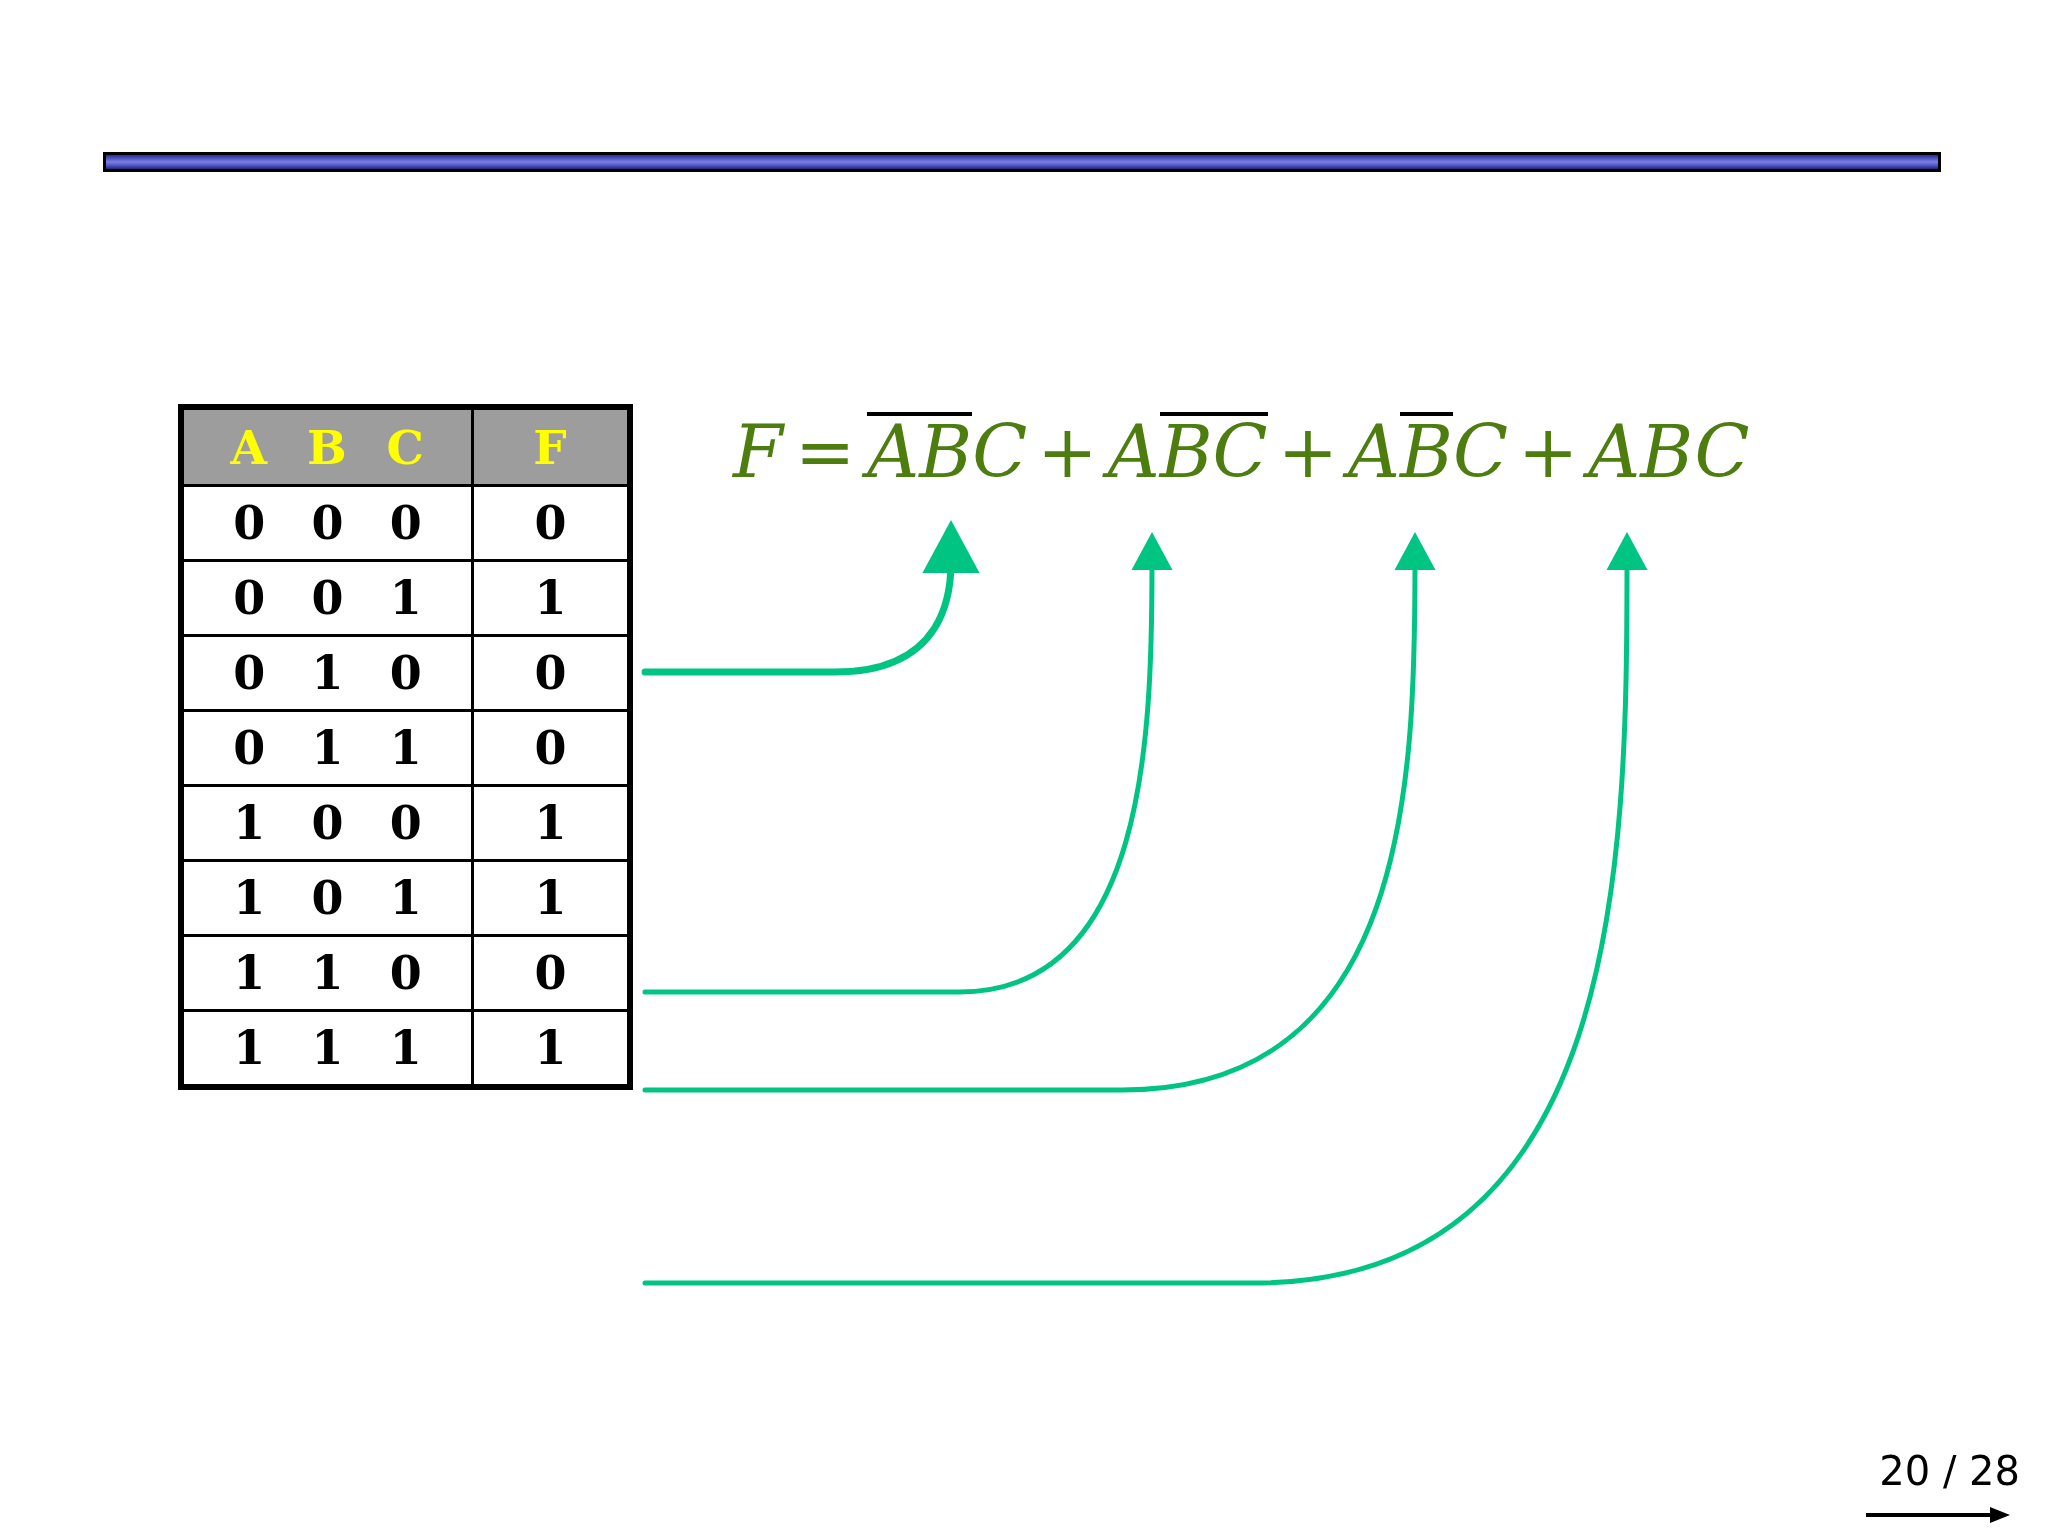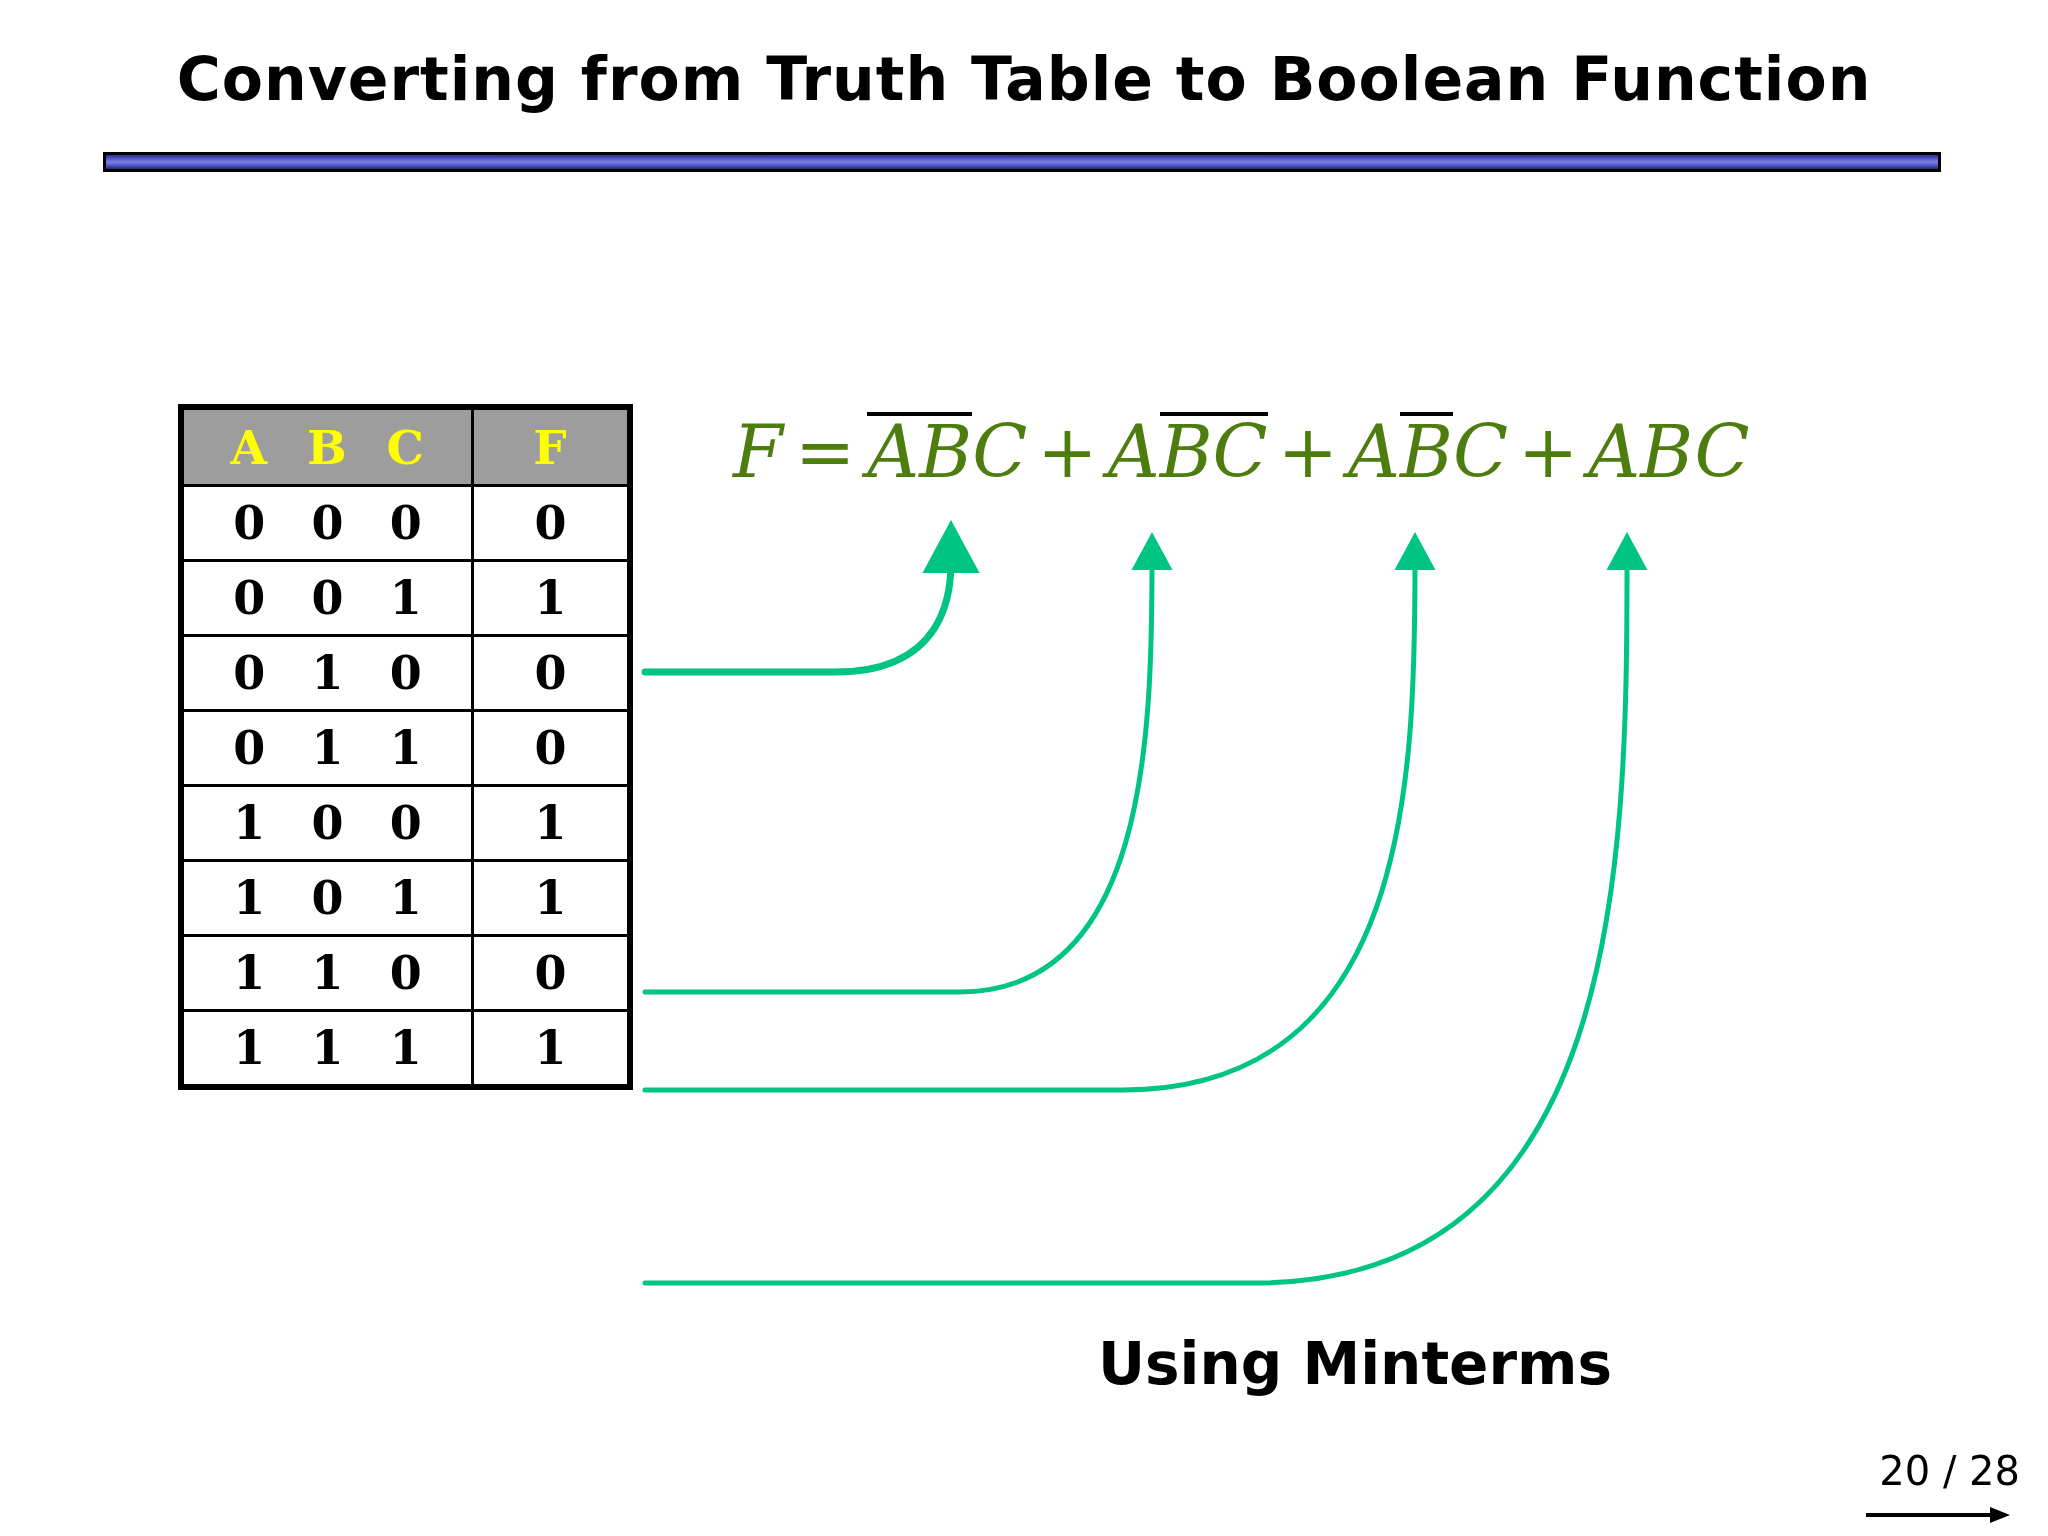--- a/index.html
+++ b/index.html
@@ -187,21 +187,20 @@
     top: 1506px;
     width: 148px;
     height: 18px;
   }
 </style>
 </head>
 <body>
 
 <div id="slide">
 
-  <div id="title">Converting from Truth Table to Boolean Function</div>
 
   <div id="divider"></div>
 
 
   <table id="truth-table">
     <thead>
       <tr>
         <th class="col-abc">
           <div class="abc-inner">
             <span>A</span>
@@ -307,21 +306,20 @@
       </marker>
     </defs>
     <g id="arrow-paths">
         <path d="M 645 672 L 834.72 672 C 945 672, 951 592.8, 951 562" fill="none" stroke="#00c482" stroke-width="7" stroke-linecap="round" marker-end="url(#ah)"></path>
         <path d="M 645 992 L 959.3399999999999 992 C 1146 992, 1152 736.8, 1152 562" fill="none" stroke="#00c482" stroke-width="5" stroke-linecap="round" marker-end="url(#ah)"></path>
         <path d="M 645 1090 L 1122.4 1090 C 1409 1090, 1415 780.9, 1415 562" fill="none" stroke="#00c482" stroke-width="5" stroke-linecap="round" marker-end="url(#ah)"></path>
         <path d="M 645 1283 L 1253.8400000000001 1283 C 1621 1283, 1627 867.75, 1627 562" fill="none" stroke="#00c482" stroke-width="5" stroke-linecap="round" marker-end="url(#ah)"></path>
       </g>
   </svg>
 
-  <div id="minterms">Using Minterms</div>
 
   <div id="page-num">20 / 28</div>
   <svg id="page-arrow" viewBox="0 0 148 18" xmlns="http://www.w3.org/2000/svg">
     <line x1="2" y1="9" x2="132" y2="9" stroke="#000000" stroke-width="4"></line>
     <path d="M126,1 L146,9 L126,17 z" fill="#000000"></path>
   </svg>
 
 </div>
 
 </body></html>

